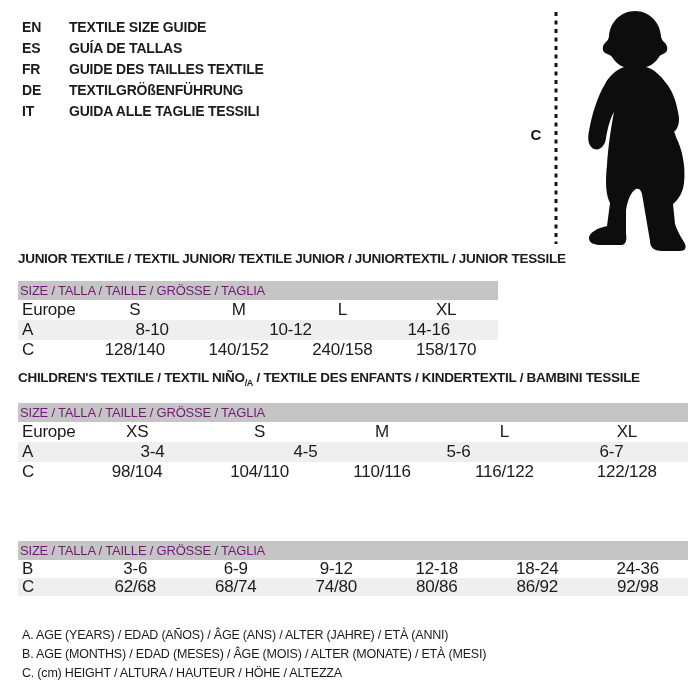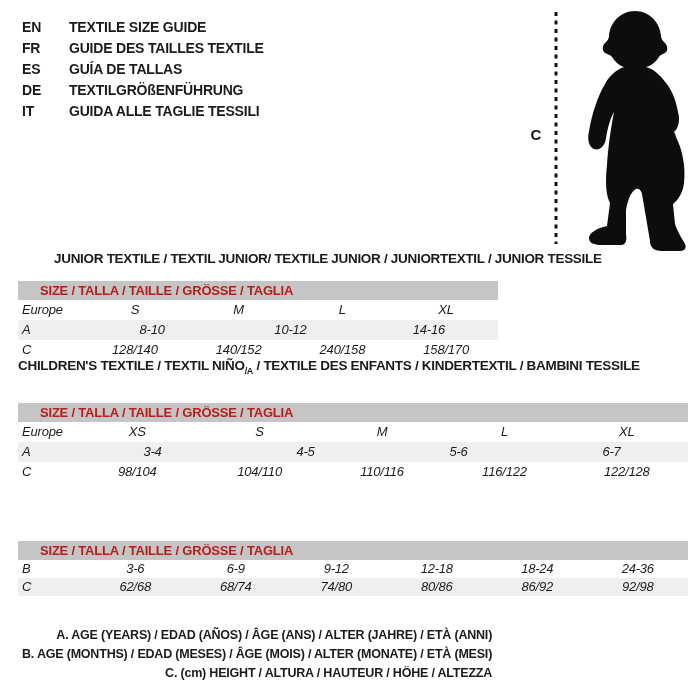--- a/index.html
+++ b/index.html
@@ -11,49 +11,49 @@
   #langs{position:absolute;left:22px;top:17px;font-weight:bold;font-size:14px;letter-spacing:-0.2px;}
   .lang-row{display:flex;height:21px;line-height:21px;}
   .lang-code{width:47px;}
   
   #figure{position:absolute;left:520px;top:0;width:180px;height:254px;}
   
   .sec-head{position:absolute;left:18px;font-weight:bold;font-size:13.5px;letter-spacing:-0.3px;white-space:nowrap;}
   .sec-head sub{font-size:9px;}
   
   .tbl{position:absolute;left:18px;}
-  .bar{height:19px;line-height:19px;background:#c5c5c5;font-weight:bold;font-size:13px;
-       padding-left:22px;letter-spacing:-0.2px;color:#b91c1c;box-sizing:border-box;}
-  .trow{display:flex;height:20px;line-height:20px;font-size:13px;letter-spacing:-0.2px;font-style:italic;}
+  .bar{height:19px;line-height:19px;background:#c5c5c5;font-weight:normal;font-size:13px;
+       padding-left:2px;letter-spacing:-0.2px;color:#701a75;box-sizing:border-box;}
+  .trow{display:flex;height:20px;line-height:20px;font-size:17px;letter-spacing:-0.2px;}
   .trow-sm{height:18px;line-height:18px;}
   .shade{background:#efefef;}
   .lbl{padding-left:4px;box-sizing:border-box;text-align:left;}
   .t1 .lbl{width:65px;} .t2 .lbl{width:58px;} .t3 .lbl{width:67px;}
   .c{flex:1;text-align:center;}
   
-  #footnotes{position:absolute;left:22px;top:626px;font-weight:bold;font-size:12.5px;letter-spacing:-0.2px;text-align:right;}
+  #footnotes{position:absolute;left:22px;top:626px;font-weight:normal;font-size:12.5px;letter-spacing:-0.2px;}
   #footnotes div{height:19px;line-height:19px;white-space:nowrap;}
 </style>
 </head>
 <body>
 
 <div id="canvas">
 
   <div id="langs">
     <div class="lang-row">
       <span class="lang-code">EN</span>
       <span class="lang-label">TEXTILE SIZE GUIDE</span>
     </div>
     <div class="lang-row">
+      <span class="lang-code">ES</span>
+      <span class="lang-label">GUÍA DE TALLAS</span>
+    </div>
+    <div class="lang-row">
       <span class="lang-code">FR</span>
       <span class="lang-label">GUIDE DES TAILLES TEXTILE</span>
-    </div>
-    <div class="lang-row">
-      <span class="lang-code">ES</span>
-      <span class="lang-label">GUÍA DE TALLAS</span>
     </div>
     <div class="lang-row">
       <span class="lang-code">DE</span>
       <span class="lang-label">TEXTILGRÖßENFÜHRUNG</span>
     </div>
     <div class="lang-row">
       <span class="lang-code">IT</span>
       <span class="lang-label">GUIDA ALLE TAGLIE TESSILI</span>
     </div>
   </div>
@@ -100,21 +100,21 @@
         C141 76 134 69 126 67
         C131 66 136 62 139 57
         C141 54 142 55 145 53
         C148 51 148 46 145 43
         C143 41 141 39 141 36
         C140 22 129 11 115 11
         Z"></path>
     </svg>
   </div>
 
-  <div class="sec-head" style="top:251px;margin-left:36px;">JUNIOR TEXTILE / TEXTIL JUNIOR/ TEXTILE JUNIOR / JUNIORTEXTIL / JUNIOR TESSILE</div>
+  <div class="sec-head" style="top:251px;">JUNIOR TEXTILE / TEXTIL JUNIOR/ TEXTILE JUNIOR / JUNIORTEXTIL / JUNIOR TESSILE</div>
   <div class="tbl t1" style="top:281px;width:480px;">
     <div class="bar">SIZE / TALLA / TAILLE / GRÖSSE / TAGLIA</div>
     <div class="trow">
       <span class="lbl">Europe</span>
       <span class="c">S</span>
       <span class="c">M</span>
       <span class="c">L</span>
       <span class="c">XL</span>
     </div>
     <div class="trow shade">
@@ -125,21 +125,21 @@
     </div>
     <div class="trow">
       <span class="lbl">C</span>
       <span class="c">128/140</span>
       <span class="c">140/152</span>
       <span class="c">240/158</span>
       <span class="c">158/170</span>
     </div>
   </div>
 
-  <div class="sec-head" style="top:358px;">
+  <div class="sec-head" style="top:370px;">
     <span>CHILDREN'S TEXTILE / TEXTIL NIÑO</span><sub>/A</sub><span> / TEXTILE DES ENFANTS / KINDERTEXTIL / BAMBINI TESSILE</span>
   </div>
   <div class="tbl t2" style="top:403px;width:670px;">
     <div class="bar">SIZE / TALLA / TAILLE / GRÖSSE / TAGLIA</div>
     <div class="trow">
       <span class="lbl">Europe</span>
       <span class="c">XS</span>
       <span class="c">S</span>
       <span class="c">M</span>
       <span class="c">L</span>

